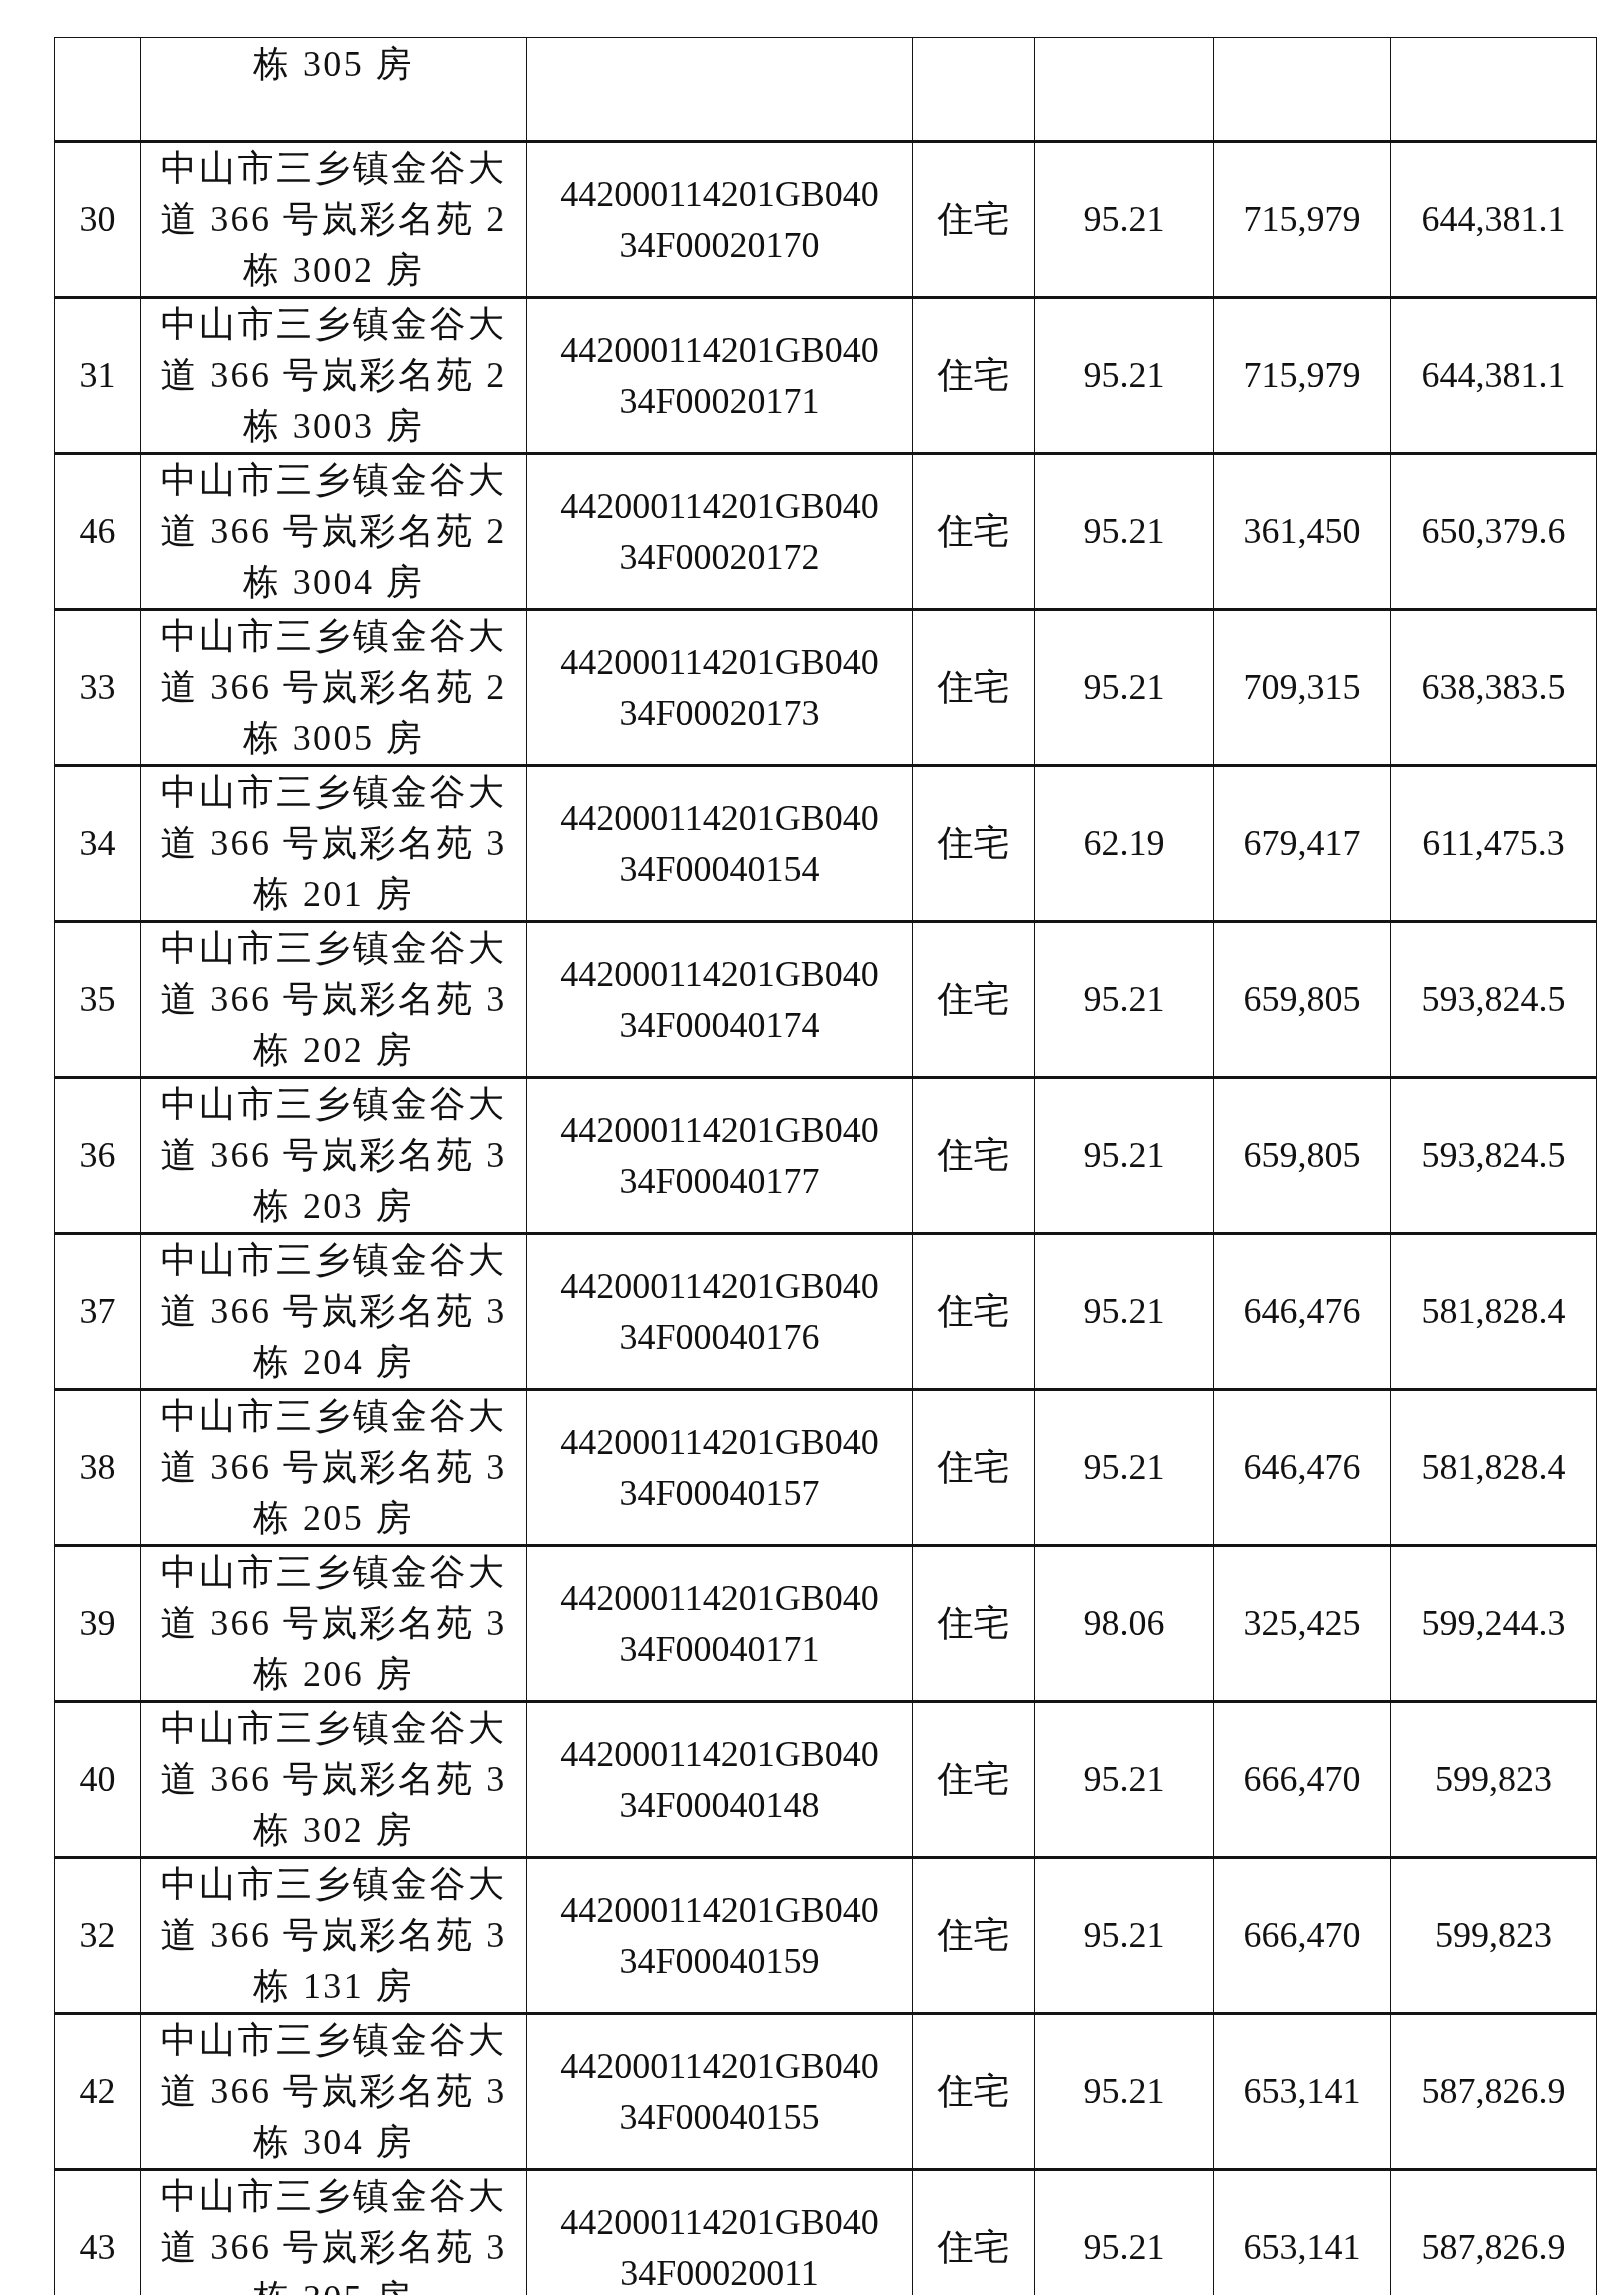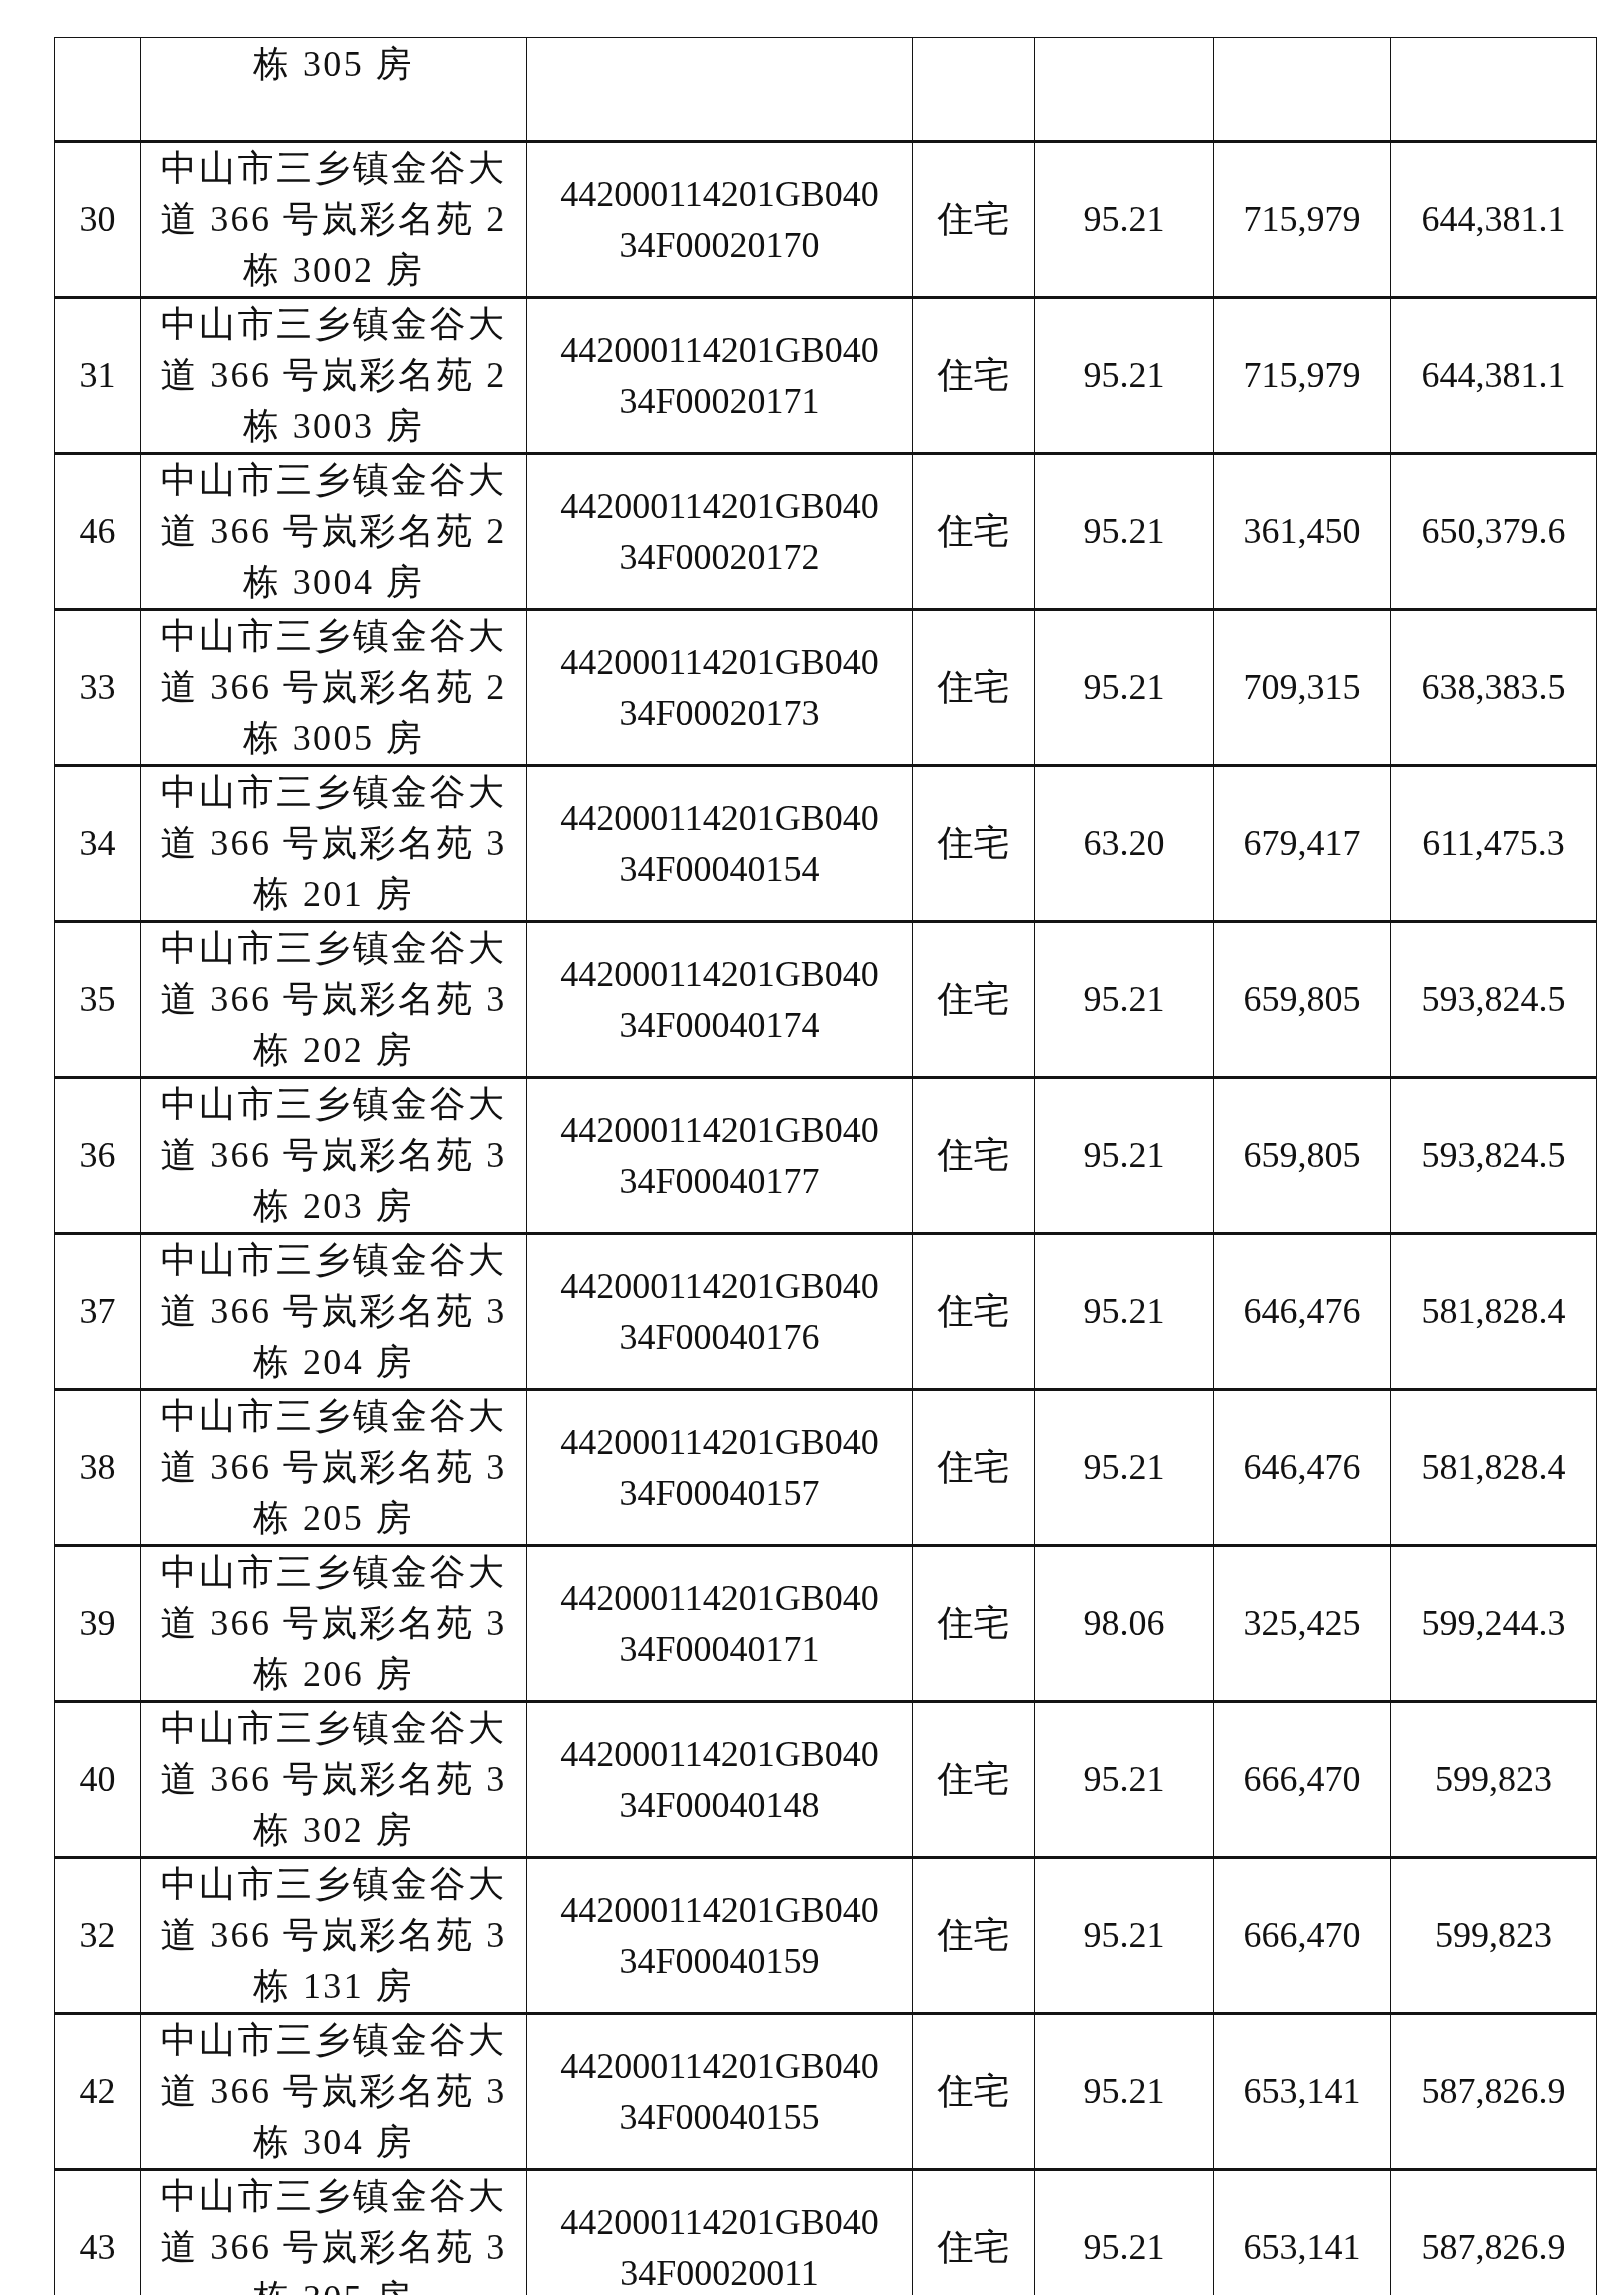--- a/index.html
+++ b/index.html
@@ -119,21 +119,21 @@
         <td class="addr">
           <span>中山市三乡镇金谷大</span>
           <span>道 366 号岚彩名苑 3</span>
           <span>栋 201 房</span>
         </td>
         <td class="code">
           <span>442000114201GB040</span>
           <span>34F00040154</span>
         </td>
         <td>住宅</td>
-        <td class="num">63.20</td>
+        <td class="num">62.19</td>
         <td class="num">679,417</td>
         <td class="num">611,475.3</td>
       </tr>
       <tr class="row-full">
         <td class="num">35</td>
         <td class="addr">
           <span>中山市三乡镇金谷大</span>
           <span>道 366 号岚彩名苑 3</span>
           <span>栋 202 房</span>
         </td>

